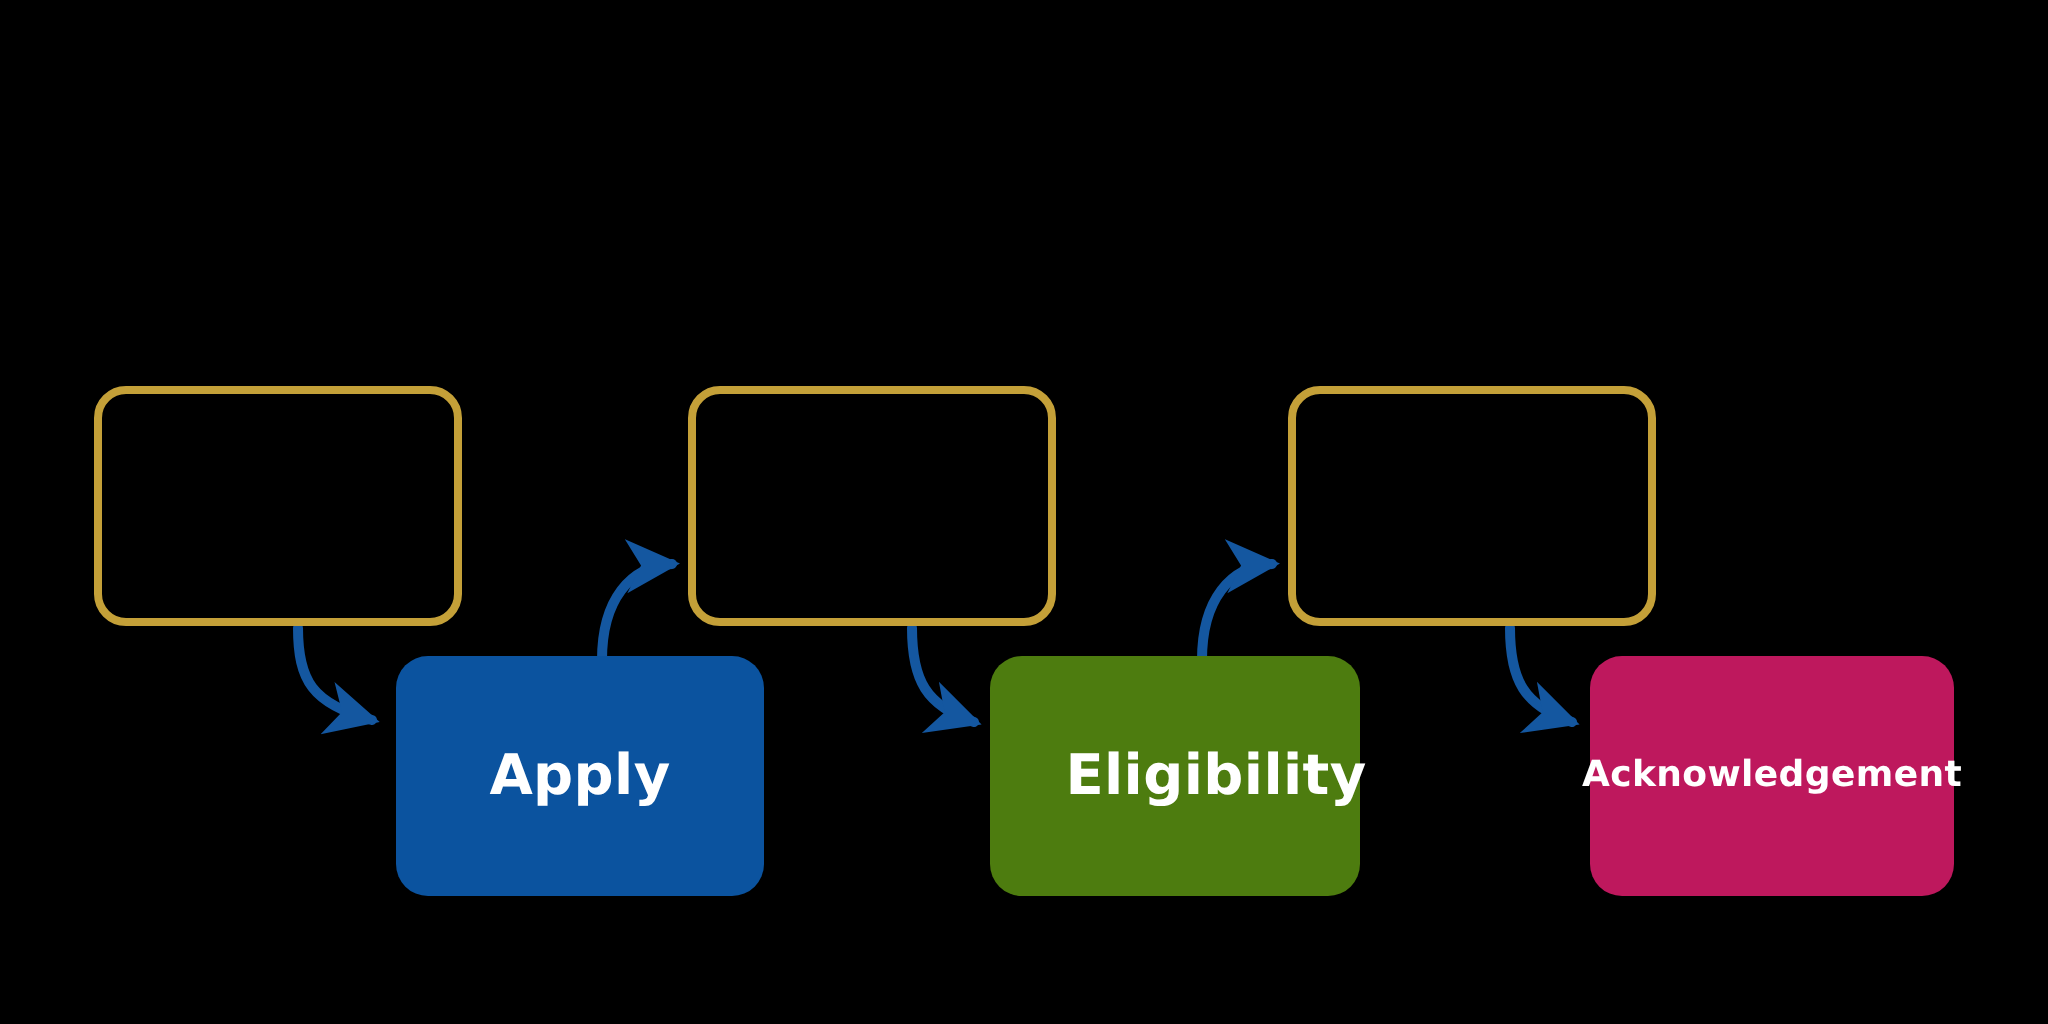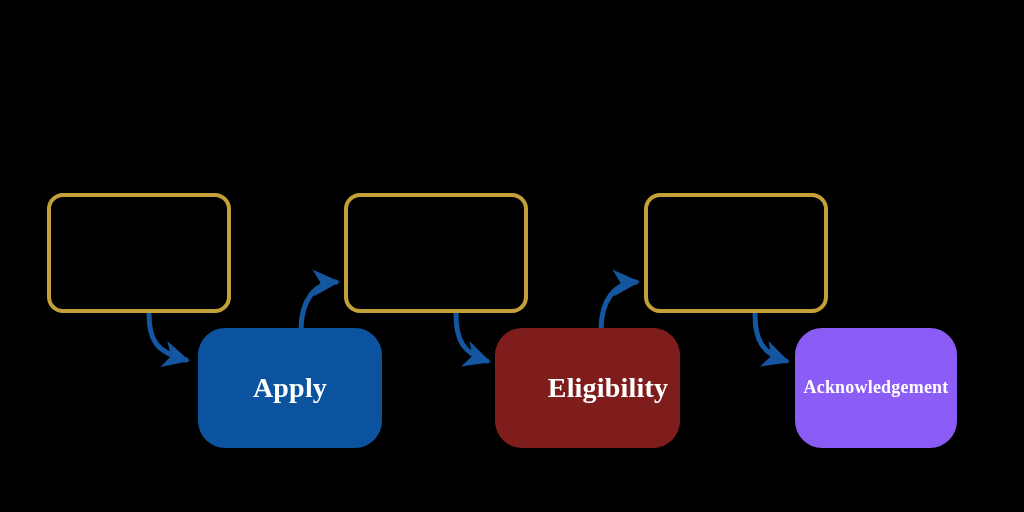--- a/index.html
+++ b/index.html
@@ -19,26 +19,25 @@
     position: absolute;
     box-sizing: border-box;
     background: transparent;
     border-style: solid;
     border-width: 4px;
     border-radius: 16px;
   }
   .blue-box {
     position: absolute;
     box-sizing: border-box;
-    border-radius: 27px;
+    border-radius: 16px;
     display: flex;
     align-items: center;
     justify-content: center;
     text-align: center;
-    font-family: Liberation Serif, serif;
   }
   .blue-box-label {
     color: #ffffff;
     font-weight: bold;
     line-height: 1.18;
     letter-spacing: 0.2px;
     padding: 0 8px;
     display: block;
   }
   .lbl-lg { font-size: 28px; }
@@ -89,23 +88,23 @@
   </div>
   <div class="gold-box" id="stage-2" style="left:344px; top:193px; width:184px; height:120px; border-color:#C4A038;">
   </div>
   <div class="gold-box" id="stage-3" style="left:644px; top:193px; width:184px; height:120px; border-color:#C4A038;">
   </div>
 
   <div class="blue-box" id="action-apply" style="left:198px; top:328px; width:184px; height:120px; background:#0B539F;">
     <span class="blue-box-label lbl-lg">Apply</span>
   </div>
 
-  <div class="blue-box" id="action-eligibility-test" style="left:495px; top:328px; width:185px; height:120px; background:#7f1d1d;padding-left:41px;">
+  <div class="blue-box" id="action-eligibility-test" style="left:495px; top:328px; width:185px; height:120px; background:#4d7c0f;padding-left:41px;">
     <span class="blue-box-label lbl-lg">
       <span>Eligibility</span><br>
     </span>
   </div>
 
-  <div class="blue-box" id="action-acknowledgement" style="left:795px; top:328px; width:162px; height:120px; background:#8b5cf6;">
+  <div class="blue-box" id="action-acknowledgement" style="left:795px; top:328px; width:182px; height:120px; background:#be185d;">
     <span class="blue-box-label lbl-sm">Acknowledgement</span>
   </div>
 
 </div>
 
 </body></html>

